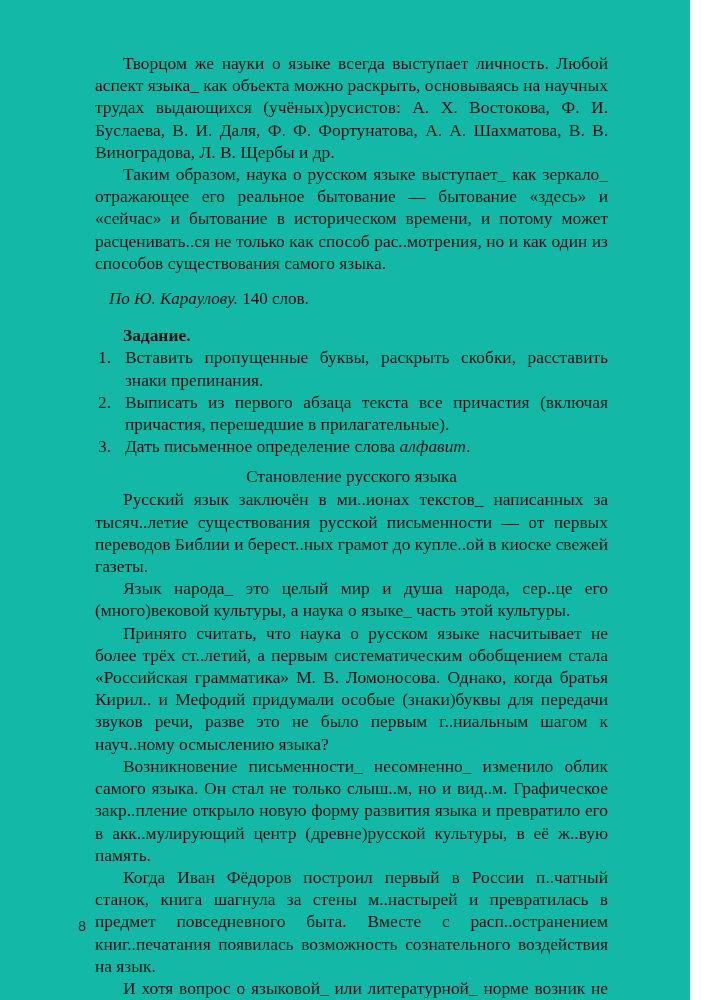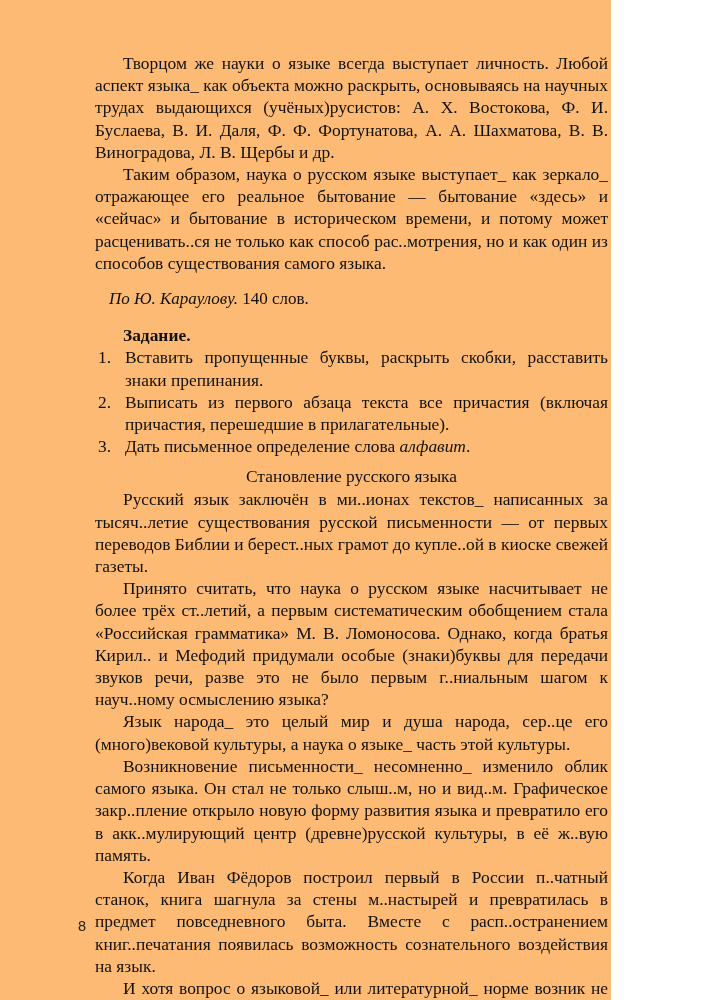--- a/index.html
+++ b/index.html
@@ -2,23 +2,23 @@
 <html><head>
 <meta charset="utf-8">
 <style>
   html, body {
     margin: 0;
     padding: 0;
     background: #ffffff;
   }
   .page {
     position: relative;
-    width: 611px;
+    width: 690px;
     height: 1000px;
-    background: #fdba74;
+    background: #14b8a6;
     overflow: hidden;
     font-family: "Liberation Serif", "DejaVu Serif", serif;
     color: #111111;
   }
   .content {
     position: absolute;
     left: 95px;
     top: 52px;
     width: 513px;
   }
@@ -152,22 +152,22 @@
       <li>
         <span class="num">3.</span>
         <span>Дать письменное определение слова </span><i class="it">алфавит</i><span>.</span>
       </li>
     </ol>
 
 
     <p class="section-title">Становление русского языка</p>
 
     <p class="body">Русский язык заключён в ми..ионах текстов_ написанных за тысяч..летие существования русской письменности — от первых переводов Библии и берест..ных грамот до купле..ой в киоске свежей газеты.</p>
+    <p class="body">Язык народа_ это целый мир и душа народа, сер..це его (много)вековой культуры, а наука о языке_ часть этой культуры.</p>
     <p class="body">Принято считать, что наука о русском языке насчитывает не более трёх ст..летий, а первым систематическим обобщением стала «Российская грамматика» М. В. Ломоносова. Однако, когда братья Кирил.. и Мефодий придумали особые (знаки)буквы для передачи звуков речи, разве это не было первым г..ниальным шагом к науч..ному осмыслению языка?</p>
-    <p class="body">Язык народа_ это целый мир и душа народа, сер..це его (много)вековой культуры, а наука о языке_ часть этой культуры.</p>
     <p class="body">Возникновение письменности_ несомненно_ изменило облик самого языка. Он стал не только слыш..м, но и вид..м. Графическое закр..пление открыло новую форму развития языка и превратило его в акк..мулирующий центр (древне)русской культуры, в её ж..вую память.</p>
     <p class="body">Когда Иван Фёдоров построил первый в России п..чатный станок, книга шагнула за стены м..настырей и превратилась в предмет повседневного быта. Вместе с расп..остранением книг..печатания появилась возможность сознательного воздействия на язык.</p>
     <p class="body">И хотя вопрос о языковой_ или литературной_ норме возник не ранее последней трети XVIII века, проблема, что писать и п..чатать, особо остро встала вместе с развитием книжной культуры.</p>
 
   </div>
 
   <div class="footer">
     <span class="pageno">8</span>
   </div>
 

